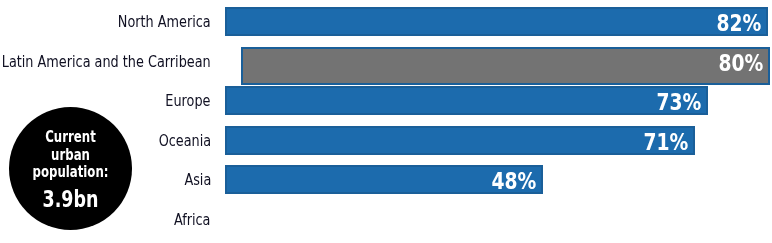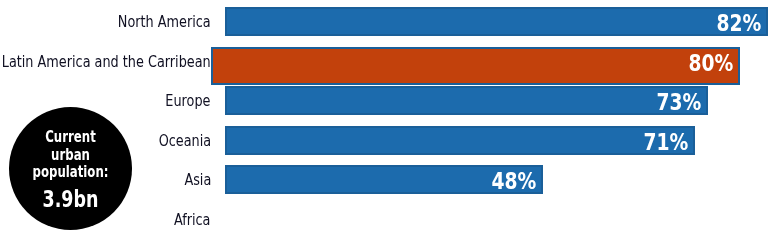--- a/index.html
+++ b/index.html
@@ -102,21 +102,21 @@
   <div class="plot-rows" id="plot-rows">
   <div class="bar-row" style="top: 7.4px; height: 29px;">
     <div class="category-label" style="right: 561.1px; height: 29px; line-height: 31px; color: rgb(16, 16, 34);">North America</div>
     <div class="bar" style="left: 225.4px; width: 542.512px; height: 29px; background: rgb(28, 107, 173); border-color: rgb(26, 95, 153);">
       <div class="bar-value-label" style="height: 29px; line-height: 29px; color: rgb(255, 255, 255);">82%</div>
     </div>
   </div>
 
   <div class="bar-row" style="top: 46.9px; height: 29px;">
     <div class="category-label" style="right: 561.1px; height: 29px; line-height: 31px; color: rgb(16, 16, 34);">Latin America and the Carribean</div>
-    <div class="bar" style="left: 211px; width: 529.28px; height: 38px; background: #c2410c; border-color: rgb(26, 95, 153);">
+    <div class="bar" style="left: 241px; width: 529.28px; height: 38px; background: #737373; border-color: rgb(26, 95, 153);">
       <div class="bar-value-label" style="height: 29px; line-height: 29px; color: rgb(255, 255, 255);">80%</div>
     </div>
   </div>
 
   <div class="bar-row" style="top: 86.4px; height: 29px;">
     <div class="category-label" style="right: 561.1px; height: 29px; line-height: 31px; color: rgb(16, 16, 34);">Europe</div>
     <div class="bar" style="left: 225.4px; width: 482.968px; height: 29px; background: rgb(28, 107, 173); border-color: rgb(26, 95, 153);">
       <div class="bar-value-label" style="height: 29px; line-height: 29px; color: rgb(255, 255, 255);">73%</div>
     </div>
   </div>

